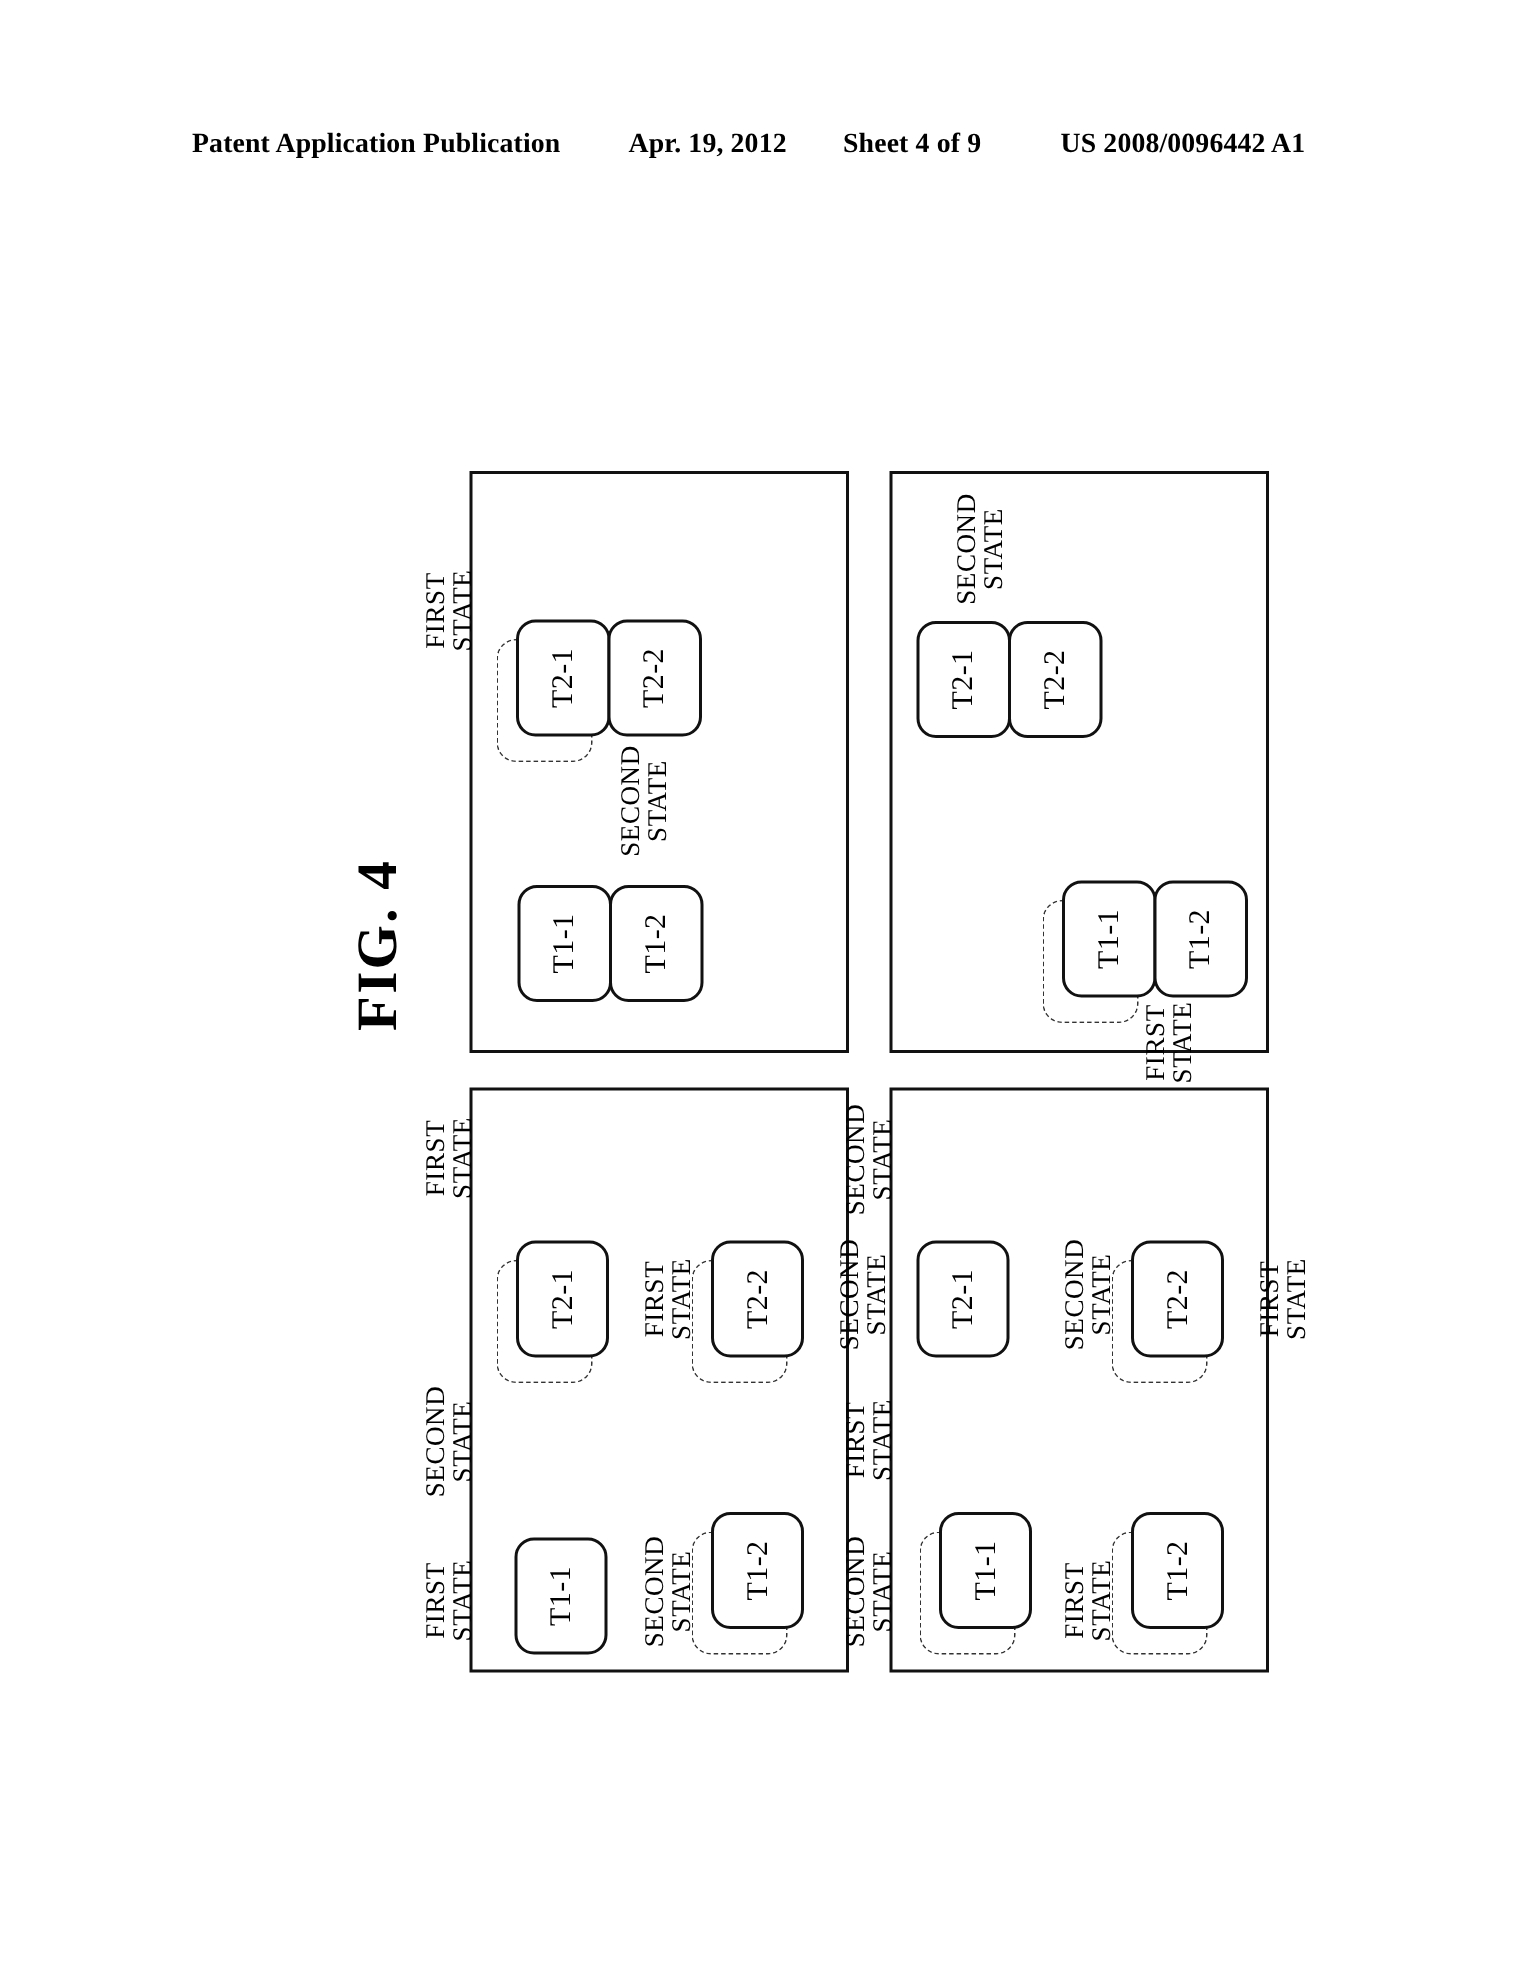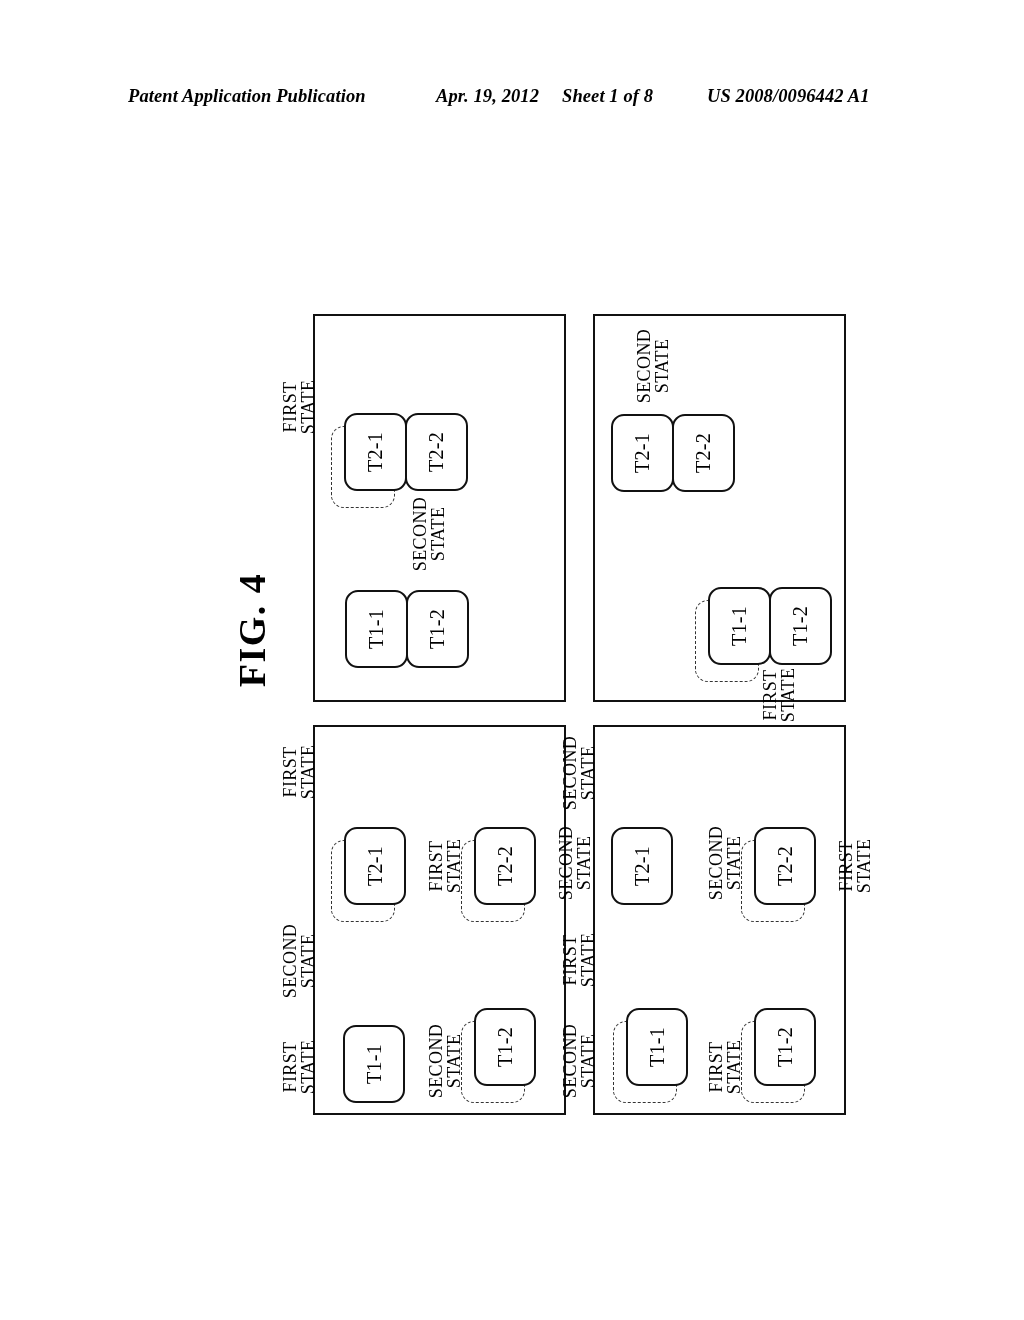--- a/index.html
+++ b/index.html
@@ -22,24 +22,23 @@
     left: 0;
     top: 86px;
     width: 1024px;
     height: 28px;
     display: flex;
     align-items: baseline;
     font-weight: bold;
     font-size: 18.5px;
     letter-spacing: 0.1px;
     white-space: nowrap;
-    font-style: italic;
   }
   #page-header .h-pub   { position: absolute; left: 128px; }
-  #page-header .h-date  { position: absolute; left: 436px; text-align: center; }
+  #page-header .h-date  { position: absolute; left: 419px; text-align: center; }
   #page-header .h-sheet { position: absolute; left: 562px; }
   #page-header .h-num   { position: absolute; left: 707px; }
 
   
   #fig-label {
     position: absolute;
     left: 152px;
     top: 600px;
     width: 200px;
     height: 60px;
@@ -100,21 +99,21 @@
     white-space: pre-line;
     z-index: 4;
   }
 </style>
 </head>
 <body>
 
 <div id="page-header">
   <span class="h-pub">Patent Application Publication</span>
   <span class="h-date">Apr. 19, 2012</span>
-  <span class="h-sheet">Sheet 1 of 8</span>
+  <span class="h-sheet">Sheet 4 of 9</span>
   <span class="h-num">US 2008/0096442 A1</span>
 </div>
 
 <div id="fig-label">FIG. 4</div>
 
 <div class="panel" style="left:313px; top:314px; width:253px; height:388px;">
 
   <div class="rot" style="width:388px; height:253px; transform: rotate(-90deg) translate(-388px, 0);">
 
     <div class="node" style="left:36px; top:30px; width:78px; height:63px;">

